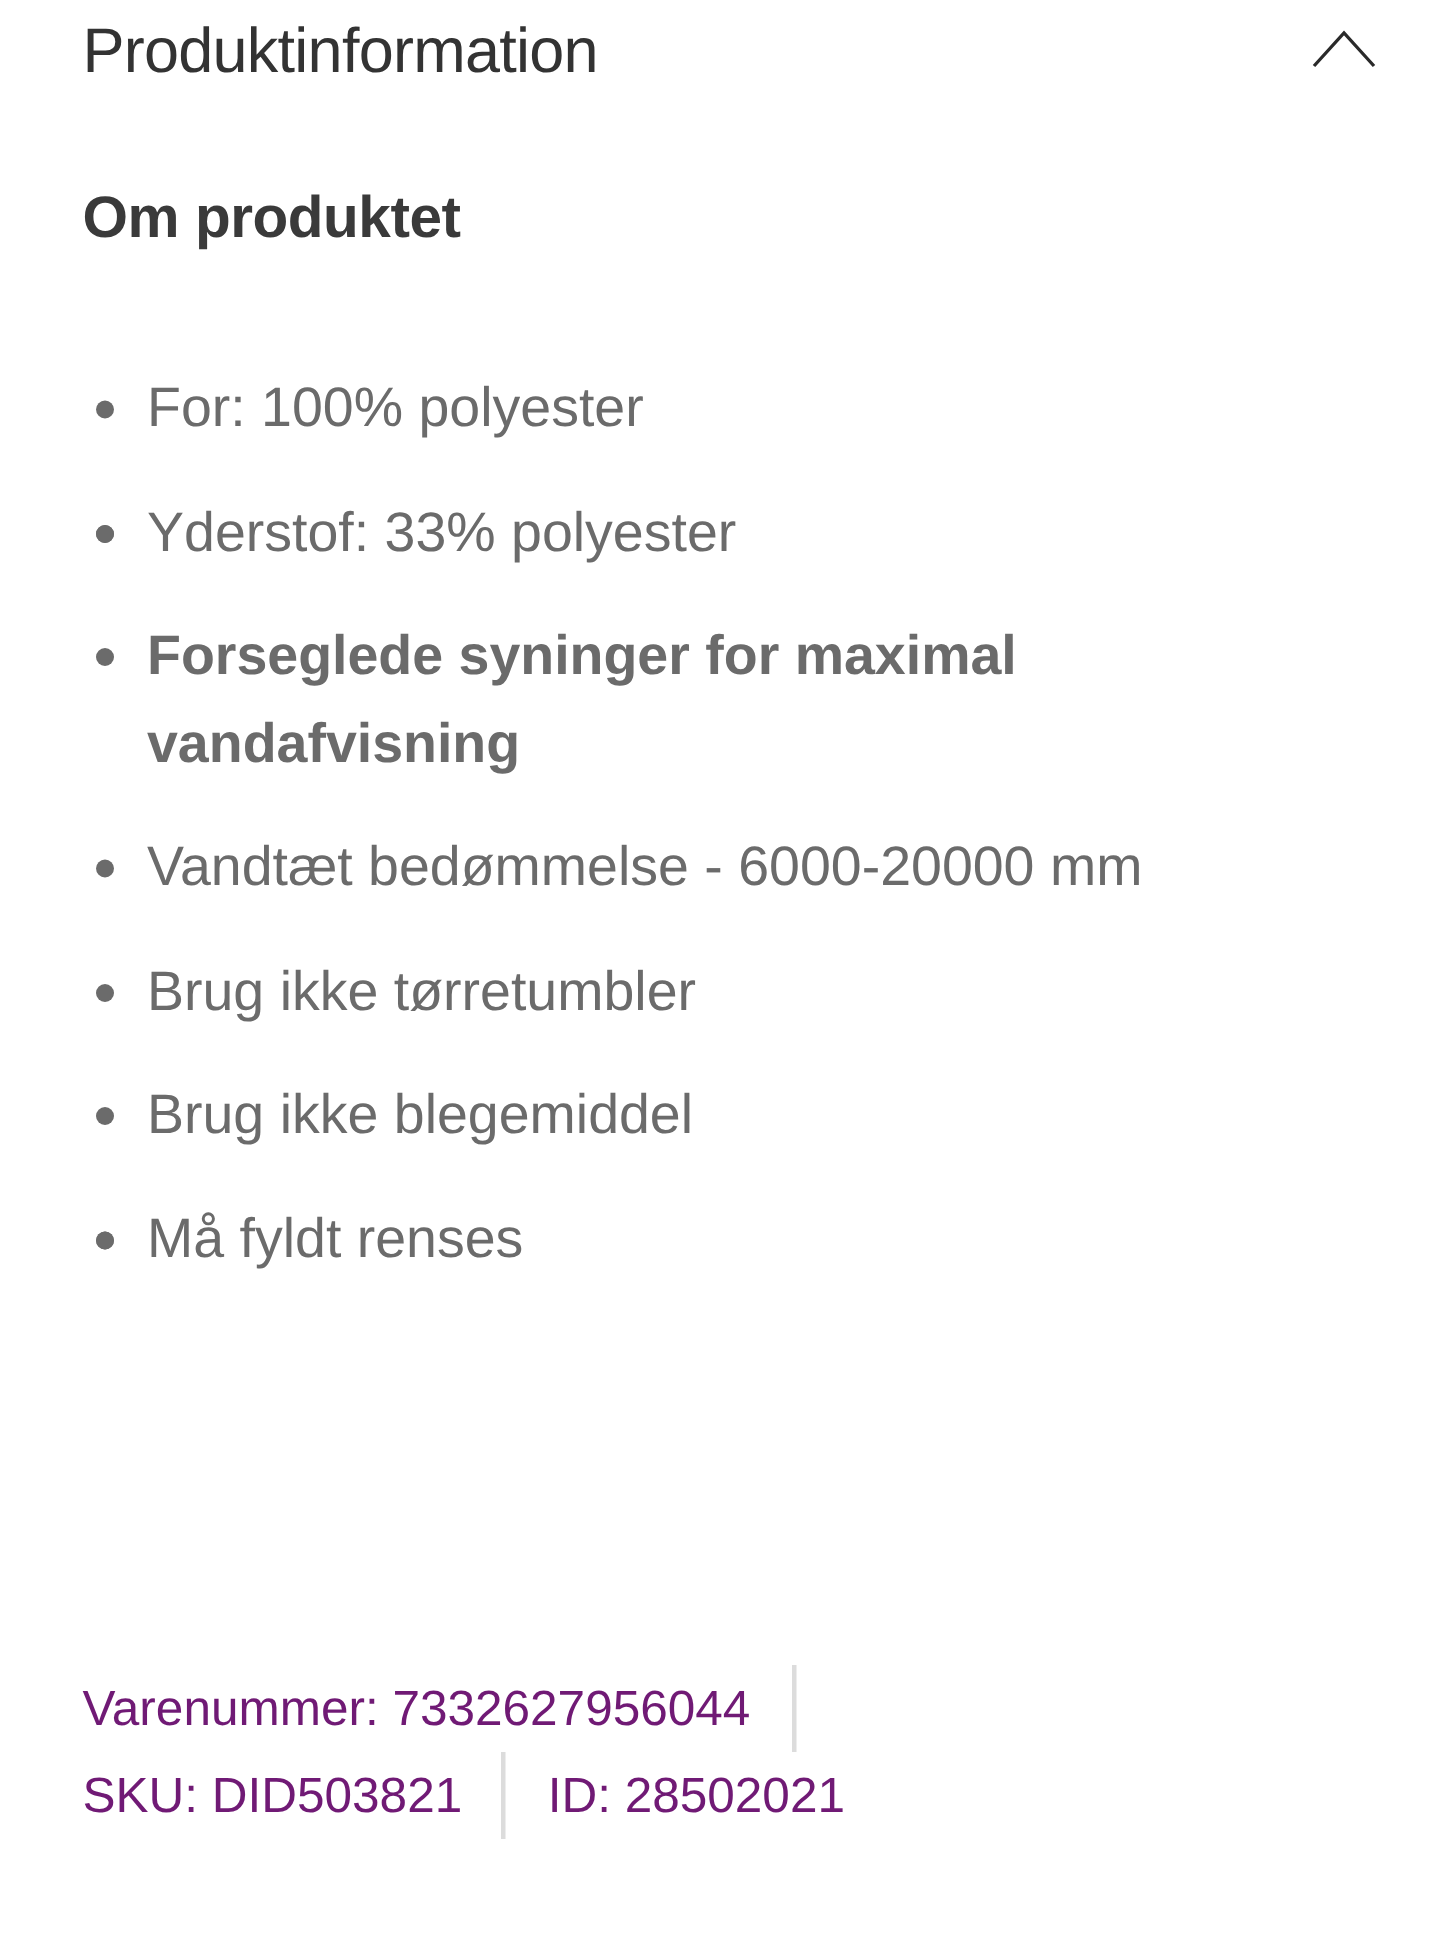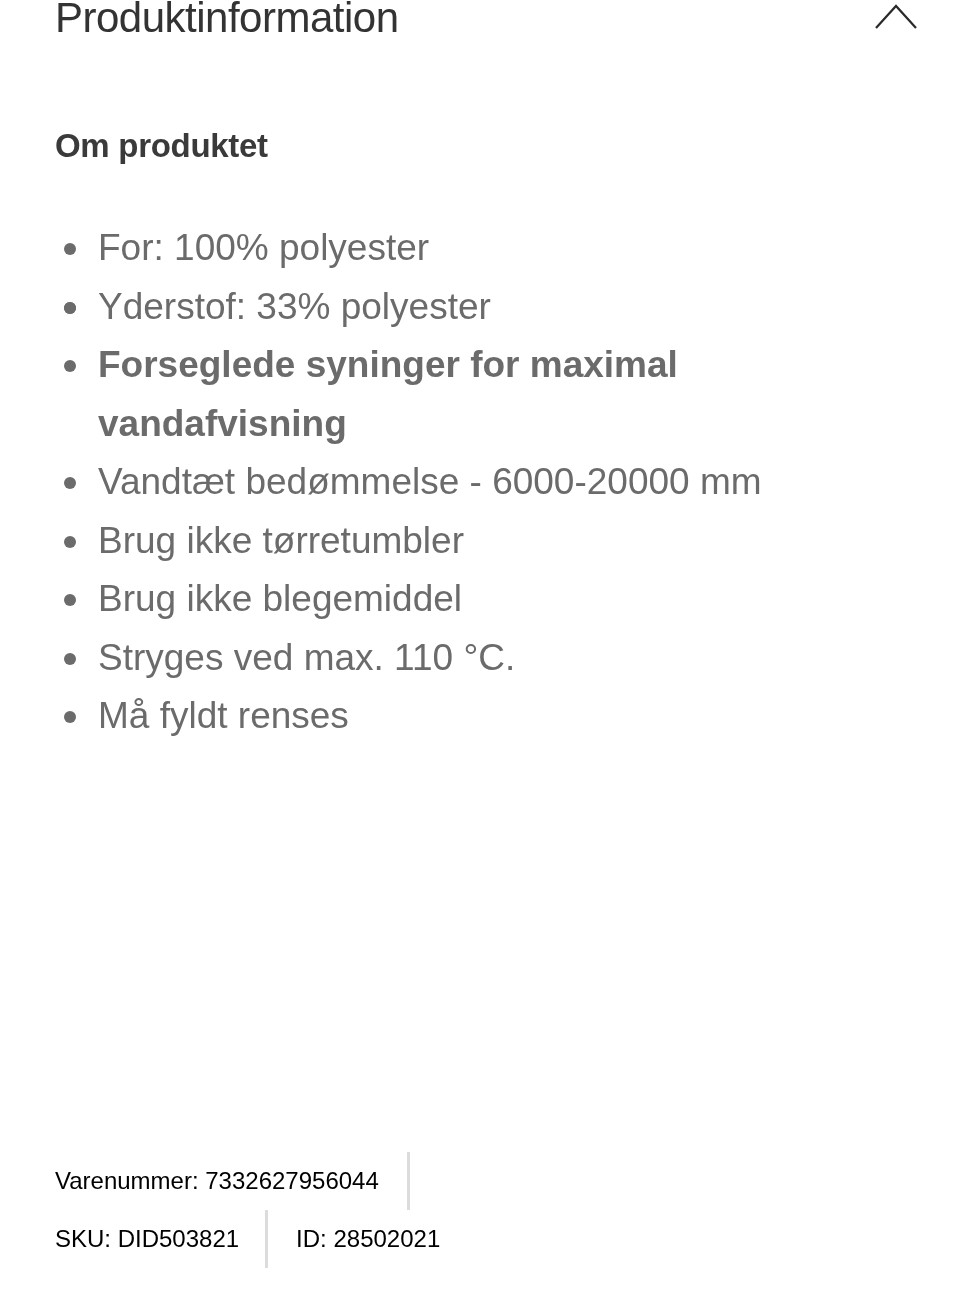--- a/index.html
+++ b/index.html
@@ -10,21 +10,21 @@
     body {
       width: 960px;
       height: 1295px;
       position: relative;
       overflow: hidden;
       font-family: "Liberation Sans", "DejaVu Sans", sans-serif;
     }
     .accordion-header {
       position: absolute;
       left: 0;
-      top: 0;
+      top: 16px;
       width: 819px;
       height: 60px;
       cursor: pointer;
     }
     .accordion-title {
       position: absolute;
       left: 55px;
       top: -12px;
       font-size: 42px;
       line-height: 60px;
@@ -38,57 +38,58 @@
       left: 870px;
       top: 0px;
       width: 52px;
       height: 32px;
     }
     .section-heading {
       position: absolute;
       left: 55px;
       top: 116px;
       margin: 0;
-      font-size: 33px;
+      font-size: 39px;
       line-height: 60px;
       font-weight: 700;
       color: #3a3a3a;
       letter-spacing: -0.3px;
     }
     .feature-list {
       position: absolute;
       left: 55px;
       top: 219px;
       width: 860px;
       margin: 0;
       padding: 0;
       list-style: none;
     }
     .feature-item {
       position: relative;
       padding-left: 43px;
       font-size: 37px;
       line-height: 58.5px;
       color: #6b6b6b;
+      margin-top: 24px;
     }
     .feature-item .bullet {
       position: absolute;
       left: 9px;
       top: 24px;
       width: 12px;
       height: 12px;
       border-radius: 50%;
       background: #6b6b6b;
     }
     .meta {
       position: absolute;
       left: 55px;
-      top: 1152px;
-      font-size: 24px;
-      color: #000000;
+      top: 1110px;
+      font-size: 33px;
+      color: #701a75;
     }
     .meta-row {
       position: relative;
       height: 58px;
       line-height: 58px;
       display: flex;
       align-items: center;
       white-space: nowrap;
     }
     .meta-sep {
@@ -123,21 +124,21 @@
 <h3 class="section-heading">Om produktet</h3>
 
 <ul class="feature-list">
   <li class="feature-item"><span class="bullet"></span><span>For: 100% polyester</span></li>
   <li class="feature-item"><span class="bullet"></span></li>
   <li class="feature-item"><span class="bullet"></span><span>Yderstof: 33% polyester</span></li>
   <li class="feature-item" style="width:640px;font-weight:bold;"><span class="bullet"></span><span>Forseglede syninger for maximal vandafvisning</span></li>
   <li class="feature-item"><span class="bullet"></span><span>Vandtæt bedømmelse - 6000-20000 mm</span></li>
   <li class="feature-item"><span class="bullet"></span><span>Brug ikke tørretumbler</span></li>
   <li class="feature-item"><span class="bullet"></span><span>Brug ikke blegemiddel</span></li>
-  <li class="feature-item"><span class="bullet"></span><span>Stryges ved max. 110 °C.</span></li>
+  <li class="feature-item"><span class="bullet"></span></li>
   <li class="feature-item"><span class="bullet"></span><span>Må fyldt renses</span></li>
 </ul>
 
 <div class="meta">
   <div class="meta-row first">
     <span>Varenummer: 7332627956044</span>
     <span class="meta-sep"></span>
   </div>
   <div class="meta-row second">
     <span>SKU: DID503821</span>

